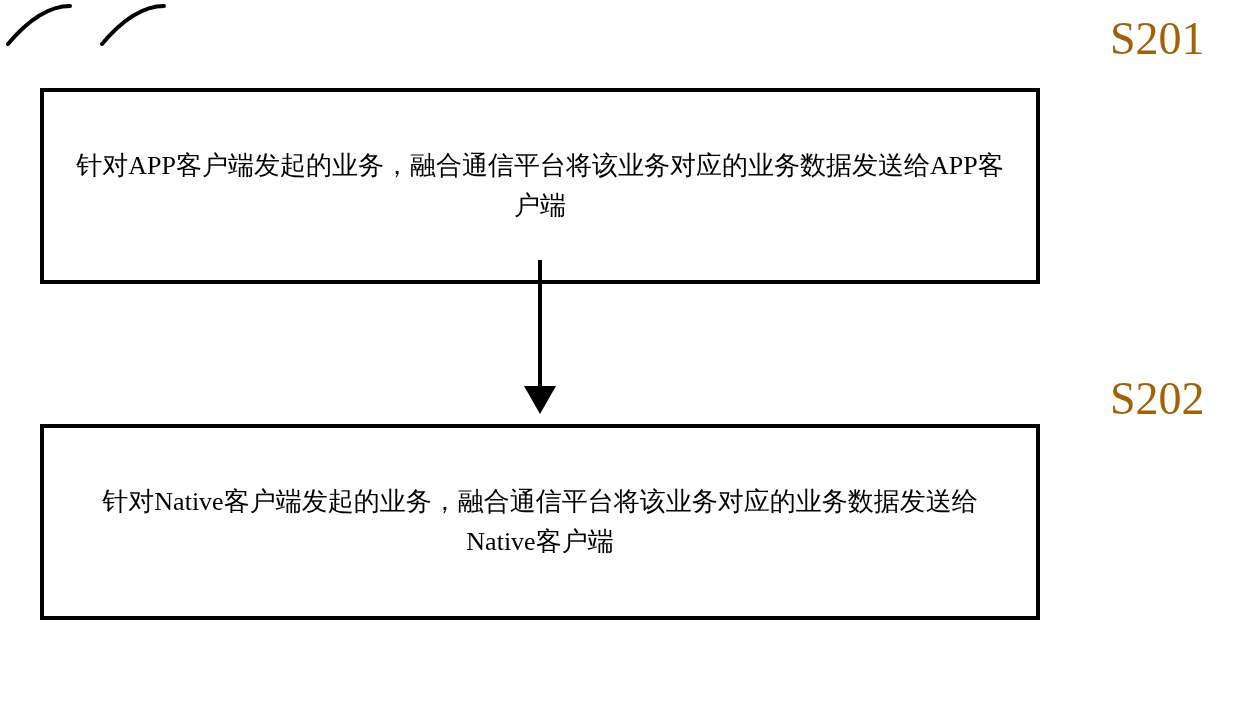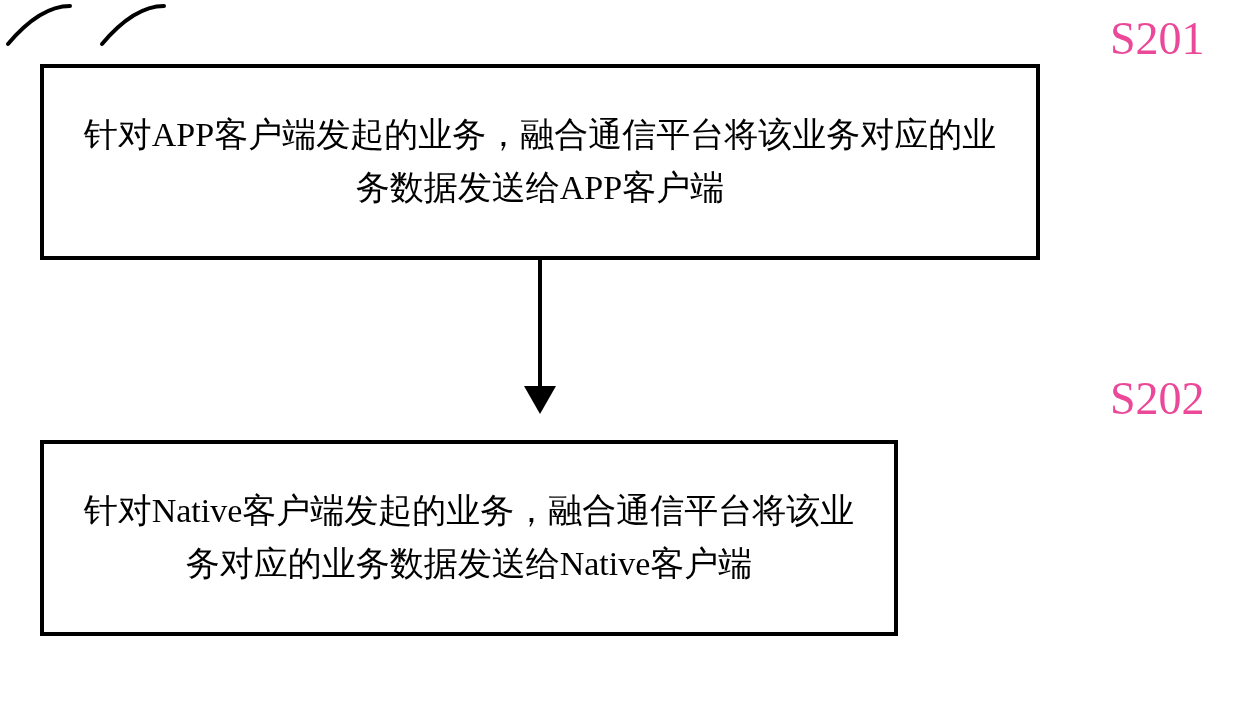--- a/index.html
+++ b/index.html
@@ -17,29 +17,30 @@
   }
   .step-box {
     position: absolute;
     border: 4px solid #000;
     box-sizing: border-box;
     background: #fff;
     display: flex;
     align-items: center;
     justify-content: center;
     text-align: center;
-    font-size: 34px;
+    font-size: 26px;
     line-height: 1.55;
     padding: 10px 30px;
+    margin-top: 24px;
   }
   .step-label {
     position: absolute;
     font-family: "Times New Roman", Times, serif;
     font-size: 46px;
-    color: #ec4899;
+    color: #a16207;
   }
   .arrow-line {
     position: absolute;
     background: #000;
   }
   .arrow-head {
     position: absolute;
     width: 0;
     height: 0;
   }
@@ -63,21 +64,21 @@
   </svg>
 
   
   <div class="arrow-line" style="left:538px; top:260px; width:4px; height:130px;"></div>
   <div class="arrow-head" style="left:524px; top:386px;
               border-left:16px solid transparent;
               border-right:16px solid transparent;
               border-top:28px solid #000;"></div>
 
   
-  <div class="step-box" style="left:40px; top:440px; width:858px; height:196px;">
+  <div class="step-box" style="left:40px; top:400px; width:1000px; height:196px;">
     <span>针对Native客户端发起的业务，融合通信平台将该业务对应的业务数据发送给Native客户端</span>
   </div>
 
   
   <div class="step-label" style="left:1110px; top:372px;">S202</div>
 
   
   <svg class="leader" style="left:1030px; top:390px; width:90px; height:50px;">
     <path d="M70 6 Q40 6 8 44" stroke="#000" stroke-width="4" fill="none" stroke-linecap="round"></path>
   </svg>

